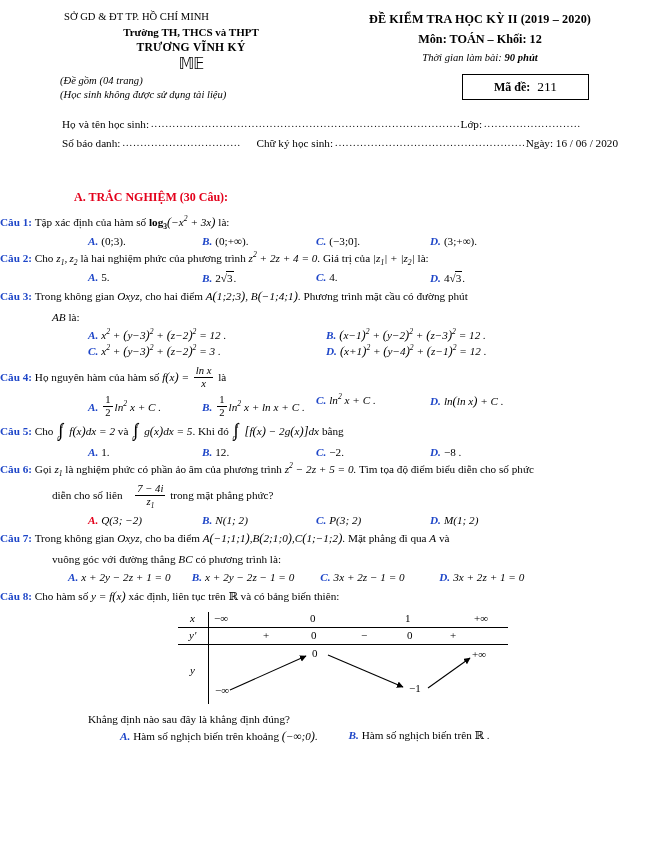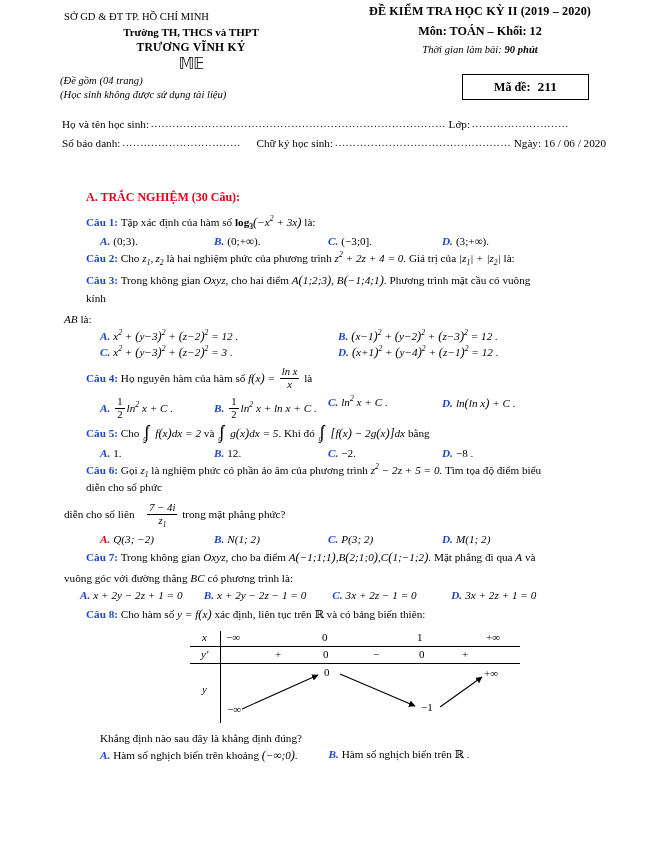--- a/index.html
+++ b/index.html
@@ -27,50 +27,50 @@
   .hdr-left .l1 { font-size: 10.6px; text-align: left; padding-left: 8px; }
   .hdr-left .l2 { font-weight: bold; font-size: 11px; }
   .hdr-left .l3 { font-weight: bold; font-size: 11.6px; letter-spacing: .3px; }
   .logo-vk {
     font-size: 15px; line-height: 1; margin: 1px 0 2px 0;
     font-family: "DejaVu Sans", sans-serif; letter-spacing: -1px;
   }
   .hdr-left .note { font-style: italic; font-size: 10.6px; text-align: left; padding-left: 4px; }
 
   .hdr-right {
-    position: absolute; left: 330px; top: 4px; width: 300px; text-align: center;
+    position: absolute; left: 330px; top: 12px; width: 300px; text-align: center;
   }
   .hdr-right .r1 { font-weight: bold; font-size: 12.2px; letter-spacing: .1px; }
   .hdr-right .r2 { font-weight: bold; font-size: 12.2px; margin-top: 5px; }
   .hdr-right .r3 { font-style: italic; font-size: 10.6px; margin-top: 5px; }
   .hdr-right .r3 b { }
 
   .made-box {
     position: absolute; left: 462px; top: 74px; width: 125px; height: 24px;
     border: 1.4px solid #000; display: flex; align-items: center; justify-content: center;
     gap: 7px; background: #fff;
   }
   .made-box .lbl { font-weight: bold; font-size: 12px; }
-  .made-box .val { font-weight: bold; font-size: 13.5px; }
+  .made-box .val { font-weight: normal; font-size: 13.5px; }
 
   
   .stuinfo { position: absolute; left: 0; top: 118px; width: 648px; }
-  .stu-row { display: flex; align-items: baseline; padding-left: 62px; padding-right: 42px;
+  .stu-row { display: flex; align-items: baseline; padding-left: 62px; padding-right: 30px;
              font-size: 11.2px; margin-bottom: 7px; }
   .dots { flex: 1; overflow: hidden; white-space: nowrap;
           letter-spacing: 1.1px; font-size: 10px; color: #000; margin: 0 2px;
           position: relative; top: -1px; }
   .dots-fixed { width: 132px; flex: none; overflow: hidden; white-space: nowrap;
           letter-spacing: 1.1px; font-size: 10px; margin: 0 2px; position: relative; top: -1px; }
   .lbl-inline { white-space: nowrap; }
 
   
-  .content { position: absolute; left: 12px; top: 190px; width: 564px; }
+  .content { position: absolute; left: 0; top: 190px; width: 564px; }
   .sec-title { color: #e3001b; font-weight: bold; font-size: 12px; padding-left: 74px; margin-bottom: 8px; }
-  .q { padding-left: 74px; padding-right: 26px; margin-bottom: 3px; line-height: 1.55; font-size: 11.2px; }
+  .q { padding-right: 26px; margin-bottom: 3px; line-height: 1.55; font-size: 11.2px; }
   .qlabel { color: #1e46c8; font-weight: bold; }
   .cont { padding-left: 52px; padding-right: 26px; line-height: 1.55; font-size: 11.2px; }
 
   .opts { display: flex; padding-left: 88px; padding-right: 20px; margin: 2px 0 3px 0; font-size: 11.2px; }
   .opt { display: block; }
   .ltr { color: #1e46c8; font-weight: bold; font-style: italic; margin-right: 3px; }
   .ltr-red { color: #e3001b; font-weight: bold; font-style: italic; margin-right: 3px; }
   .w4 > .opt { width: 25%; }
   .opts2 { display: flex; padding-left: 88px; margin: 1px 0; font-size: 11.2px; }
   .opts2 > .opt { width: 50%; }
@@ -99,21 +99,21 @@
   .vtab-wrap { margin-top: 6px; padding-left: 178px; }
   .vtab { position: relative; width: 330px; height: 92px; font-size: 11px; }
   .vline-h { position: absolute; background: #000; height: 1px; }
   .vline-v { position: absolute; background: #000; width: 1px; }
   .vcell { position: absolute; }
   .vcell.it { font-style: italic; }
   .vtab svg { position: absolute; left: 0; top: 0; }
 
   .q-tail { padding-left: 88px; margin-top: 7px; font-size: 11.2px; line-height: 1.55; }
   .q-tail2 { display: flex; padding-left: 88px; font-size: 11.2px; margin-top: 1px; }
-  .q-tail2 > .opt:first-child { width: 48%; }
+  .q-tail2 > .opt:first-child { width: 48%; margin-left: 32px; }
   .bb { font-family: "DejaVu Serif", serif; }
 </style>
 </head>
 <body>
 
 <div class="page">
 
   <div class="header">
     <div class="hdr-left">
       <div class="l1">SỞ GD &amp; ĐT TP. HỒ CHÍ MINH</div>
@@ -176,27 +176,33 @@
 
     <div class="q">
       <span class="qlabel">Câu 2:</span>
       <span>Cho</span>
       <span class="mi"><i class="v">z</i><sub class="e">1</sub>, <i class="v">z</i><sub class="e">2</sub></span>
       <span>là hai nghiệm phức của phương trình</span>
       <span class="mi"><i class="v">z</i><sup class="e">2</sup> + 2<i class="v">z</i> + 4 = 0</span><span>. Giá trị của</span>
       <span class="mi">|<i class="v">z</i><sub class="e">1</sub>| + |<i class="v">z</i><sub class="e">2</sub>|</span>
       <span>là:</span>
     </div>
+    <div class="opts w4">
+      <div class="opt"><span class="ltr">A.</span>5.</div>
+      <div class="opt"><span class="ltr">B.</span><span class="sqrtw">2√<span class="sqrt">3</span>.</span></div>
+      <div class="opt"><span class="ltr">C.</span>4.</div>
+      <div class="opt"><span class="ltr">D.</span><span class="sqrtw">4√<span class="sqrt">3</span>.</span></div>
+    </div>
 
     <div class="q">
       <span class="qlabel">Câu 3:</span>
       <span>Trong không gian</span>
       <span class="mi">Oxyz</span><span>, cho hai điểm</span>
       <span class="mi"><i class="v">A</i><span class="par">(</span>1;2;3<span class="par">)</span></span>,
-      <span class="mi"><i class="v">B</i><span class="par">(</span>−1;4;1<span class="par">)</span></span><span>. Phương trình mặt cầu có vuông kính</span>
+      <span class="mi"><i class="v">B</i><span class="par">(</span>−1;4;1<span class="par">)</span></span><span>. Phương trình mặt cầu có đường phút</span>
     </div>
     <div class="cont">
       <span class="mi">AB</span>
       <span>là:</span>
     </div>
     <div class="opts2">
       <div class="opt"><span class="ltr">A.</span><span class="mi"><i class="v">x</i><sup class="e">2</sup> + <span class="par">(</span><i class="v">y</i>−3<span class="par">)</span><sup class="e">2</sup> + <span class="par">(</span><i class="v">z</i>−2<span class="par">)</span><sup class="e">2</sup> = 12 .</span></div>
       <div class="opt"><span class="ltr">B.</span><span class="mi"><span class="par">(</span><i class="v">x</i>−1<span class="par">)</span><sup class="e">2</sup> + <span class="par">(</span><i class="v">y</i>−2<span class="par">)</span><sup class="e">2</sup> + <span class="par">(</span><i class="v">z</i>−3<span class="par">)</span><sup class="e">2</sup> = 12 .</span></div>
     </div>
     <div class="opts2">

